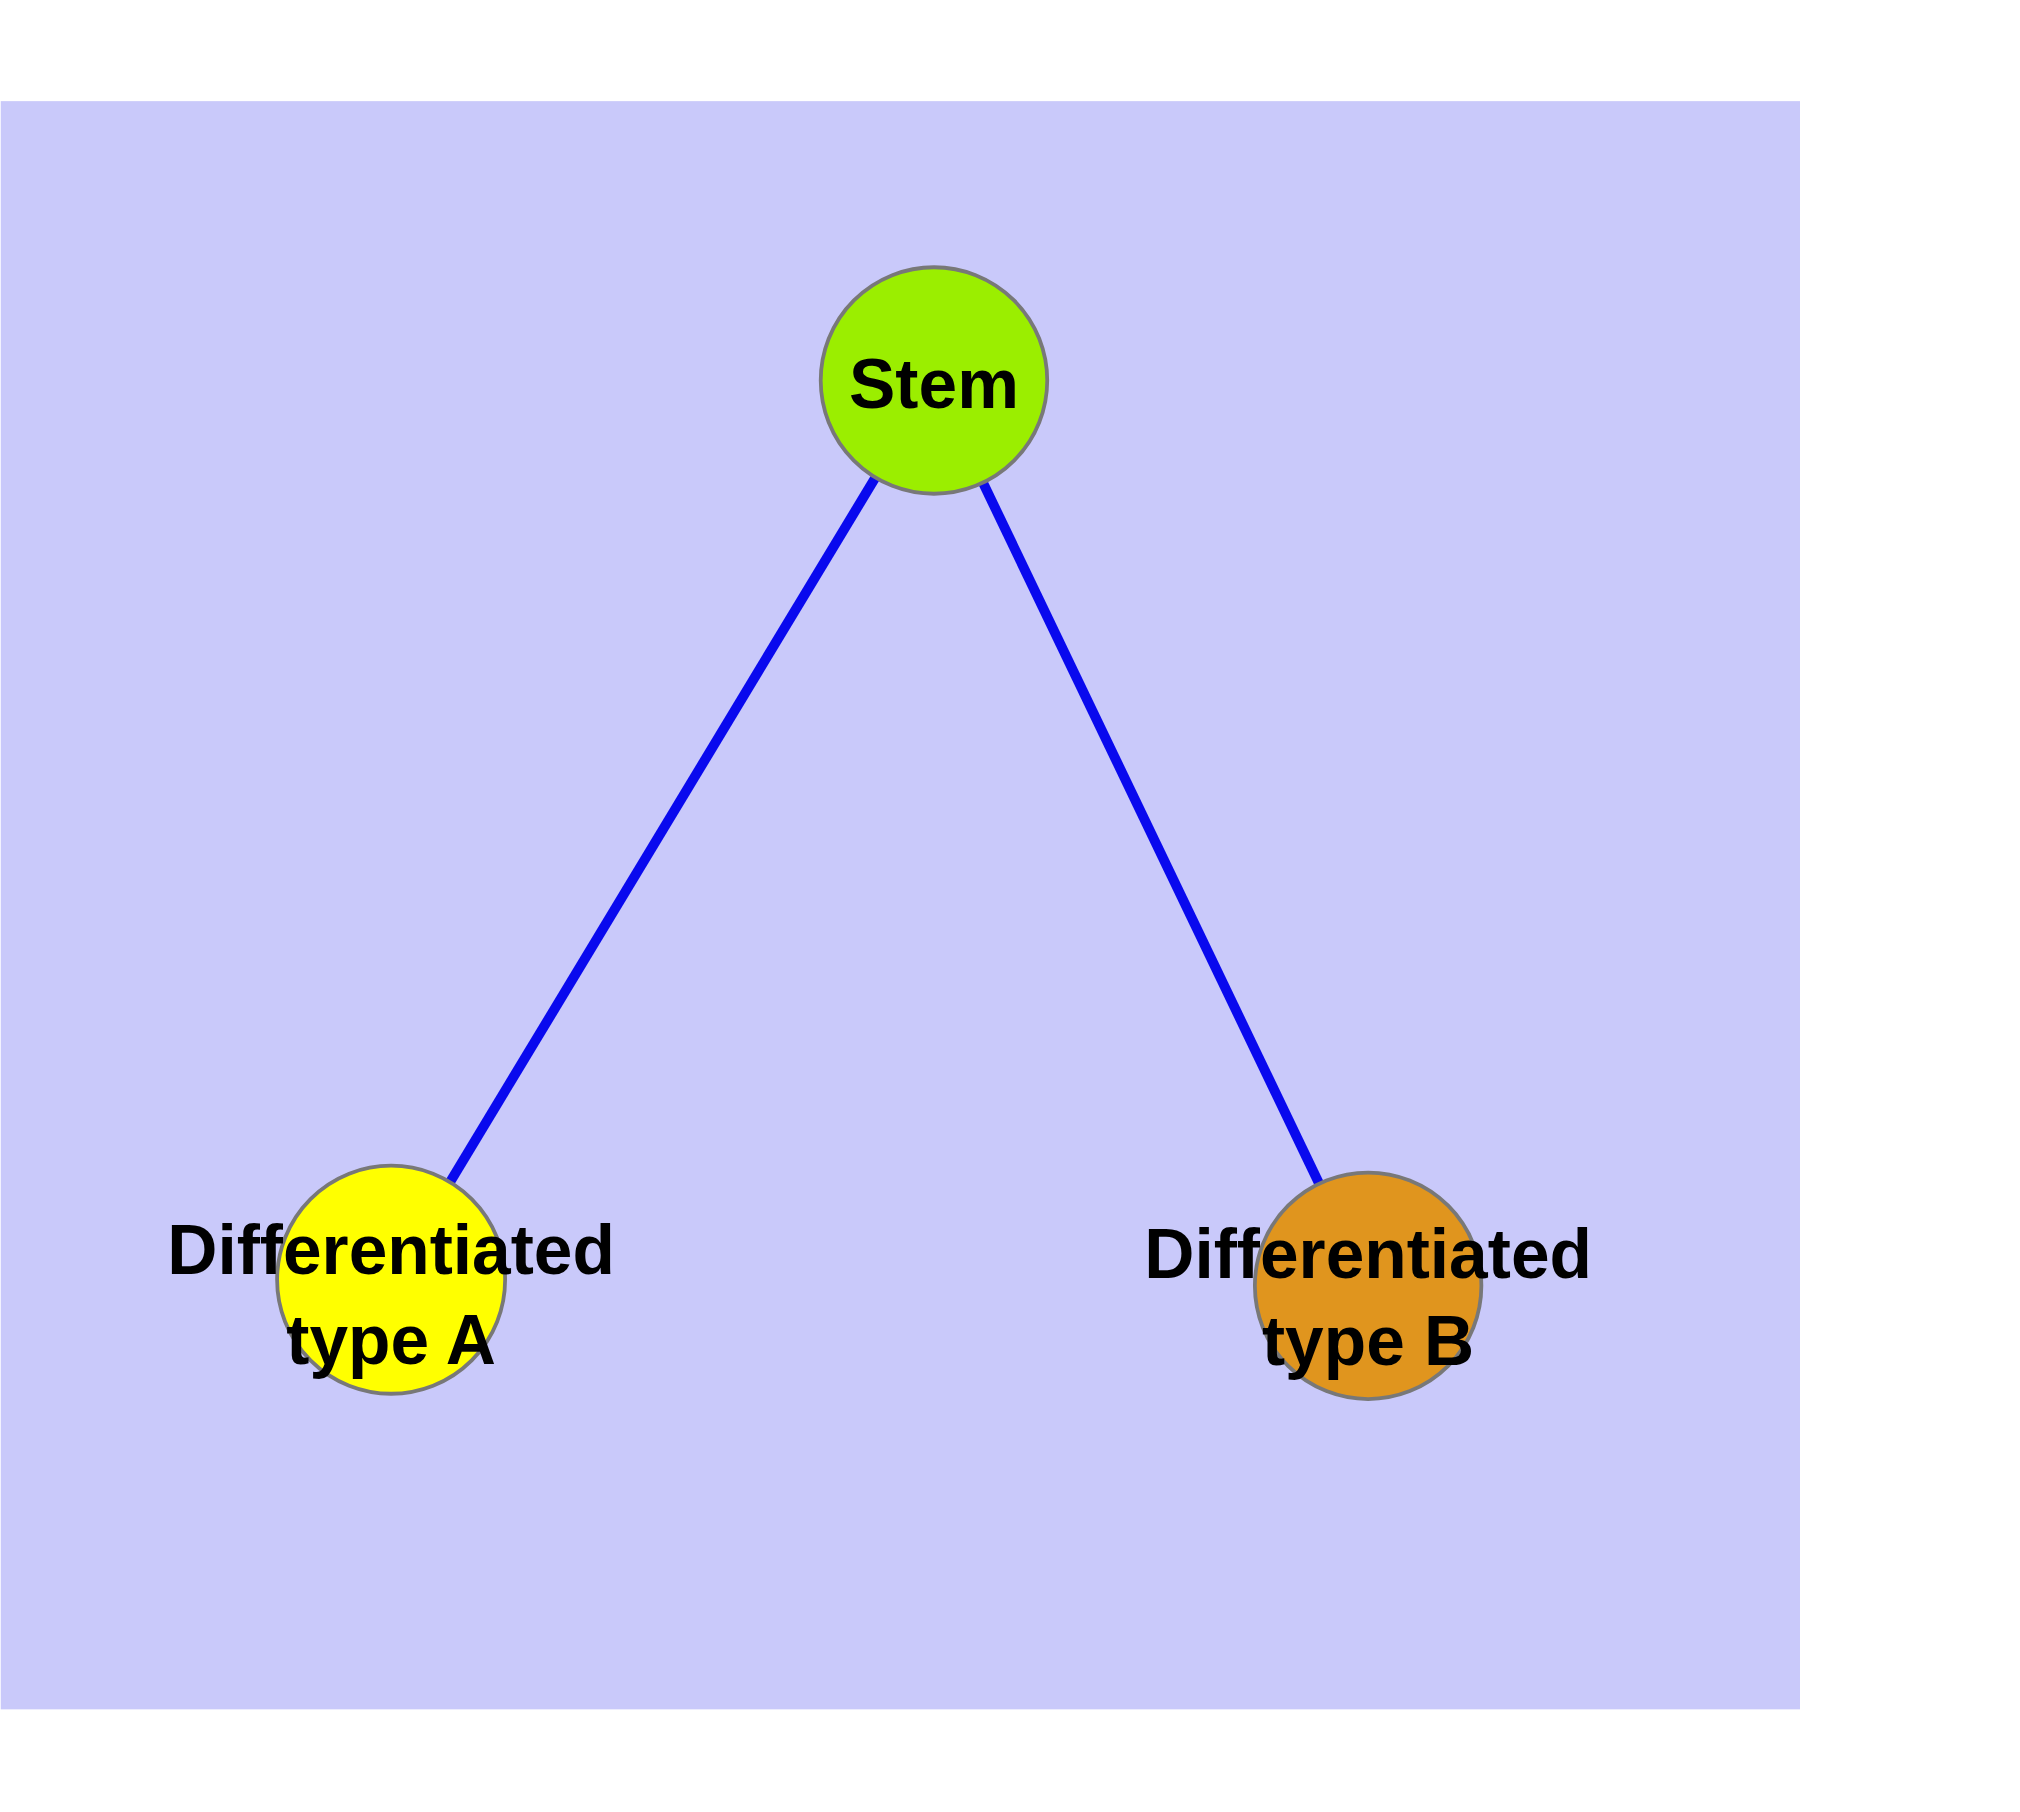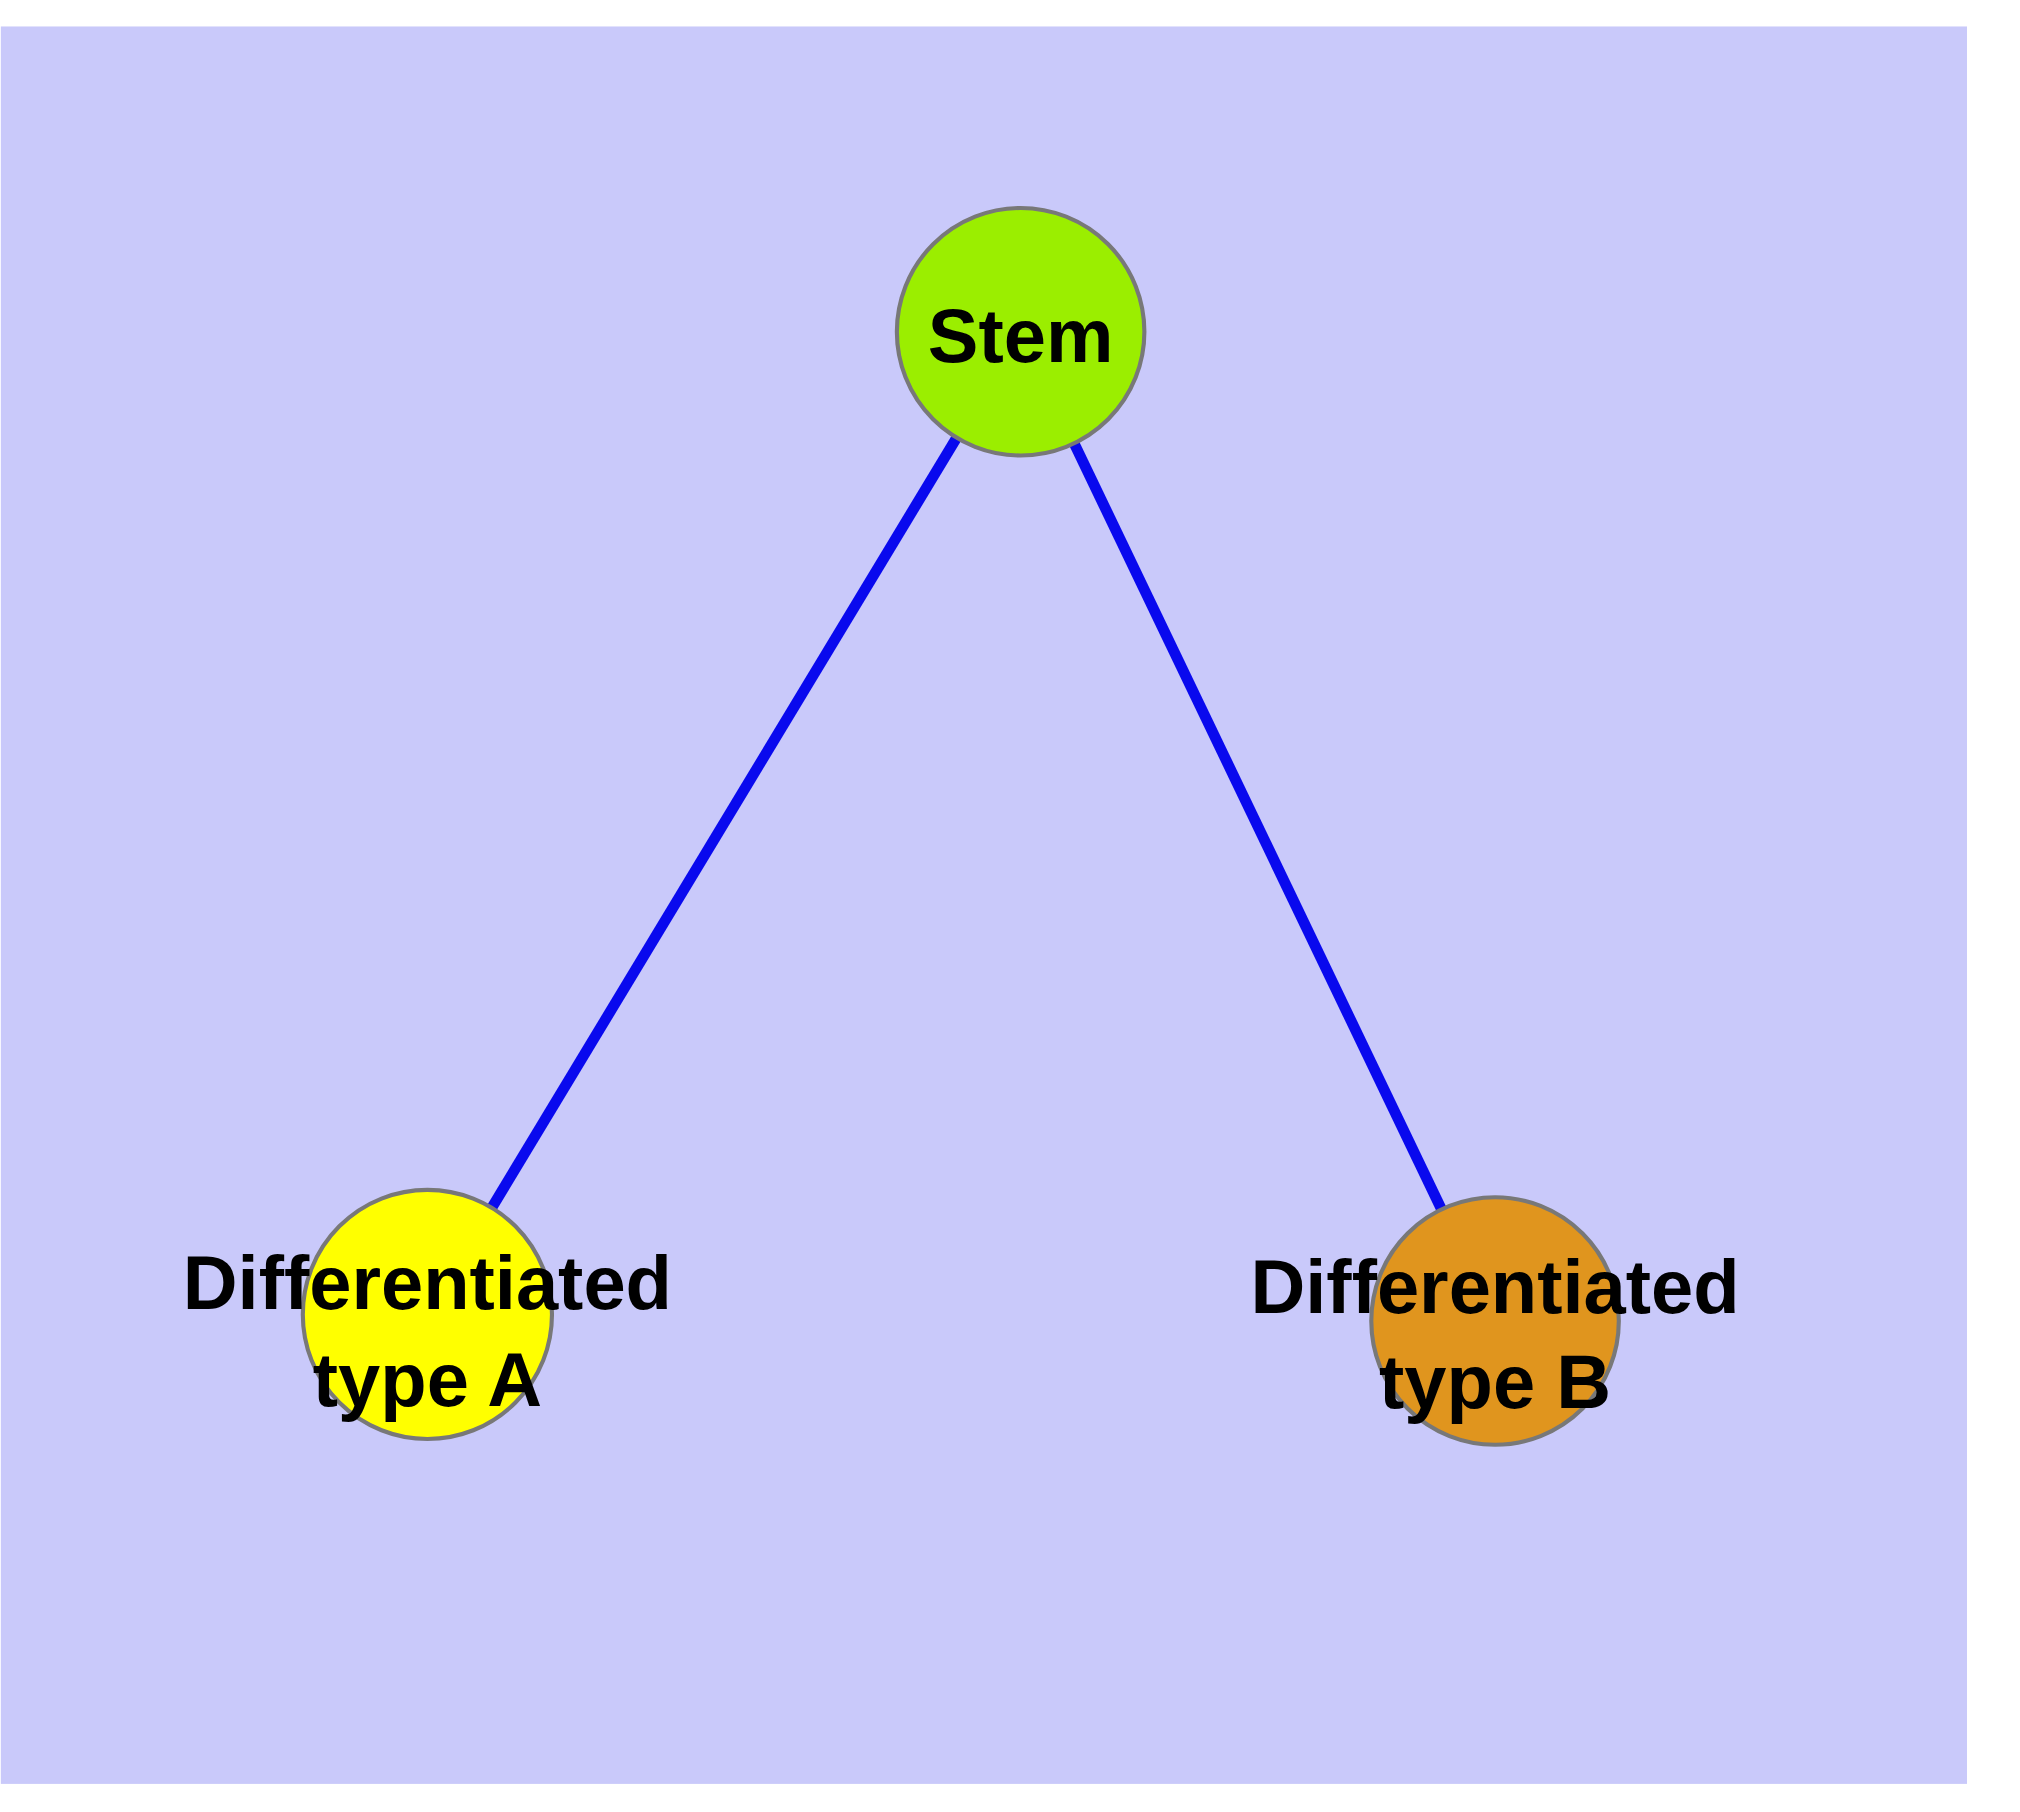--- a/index.html
+++ b/index.html
@@ -2,21 +2,21 @@
 <html style="font-size:13.6px"><head>
 <meta charset="utf-8">
 <style>
   html, body {
     margin: 0;
     padding: 0;
     background: #ffffff;
   }
   #canvas-wrap {
     position: relative;
-    width: 1967px;
+    width: 1800px;
     height: 1812px;
     background: #ffffff;
     overflow: hidden;
     font-family: "Liberation Sans", "DejaVu Sans", sans-serif;
   }
   svg {
     display: block;
     width: 100%;
     height: 100%;
   }

